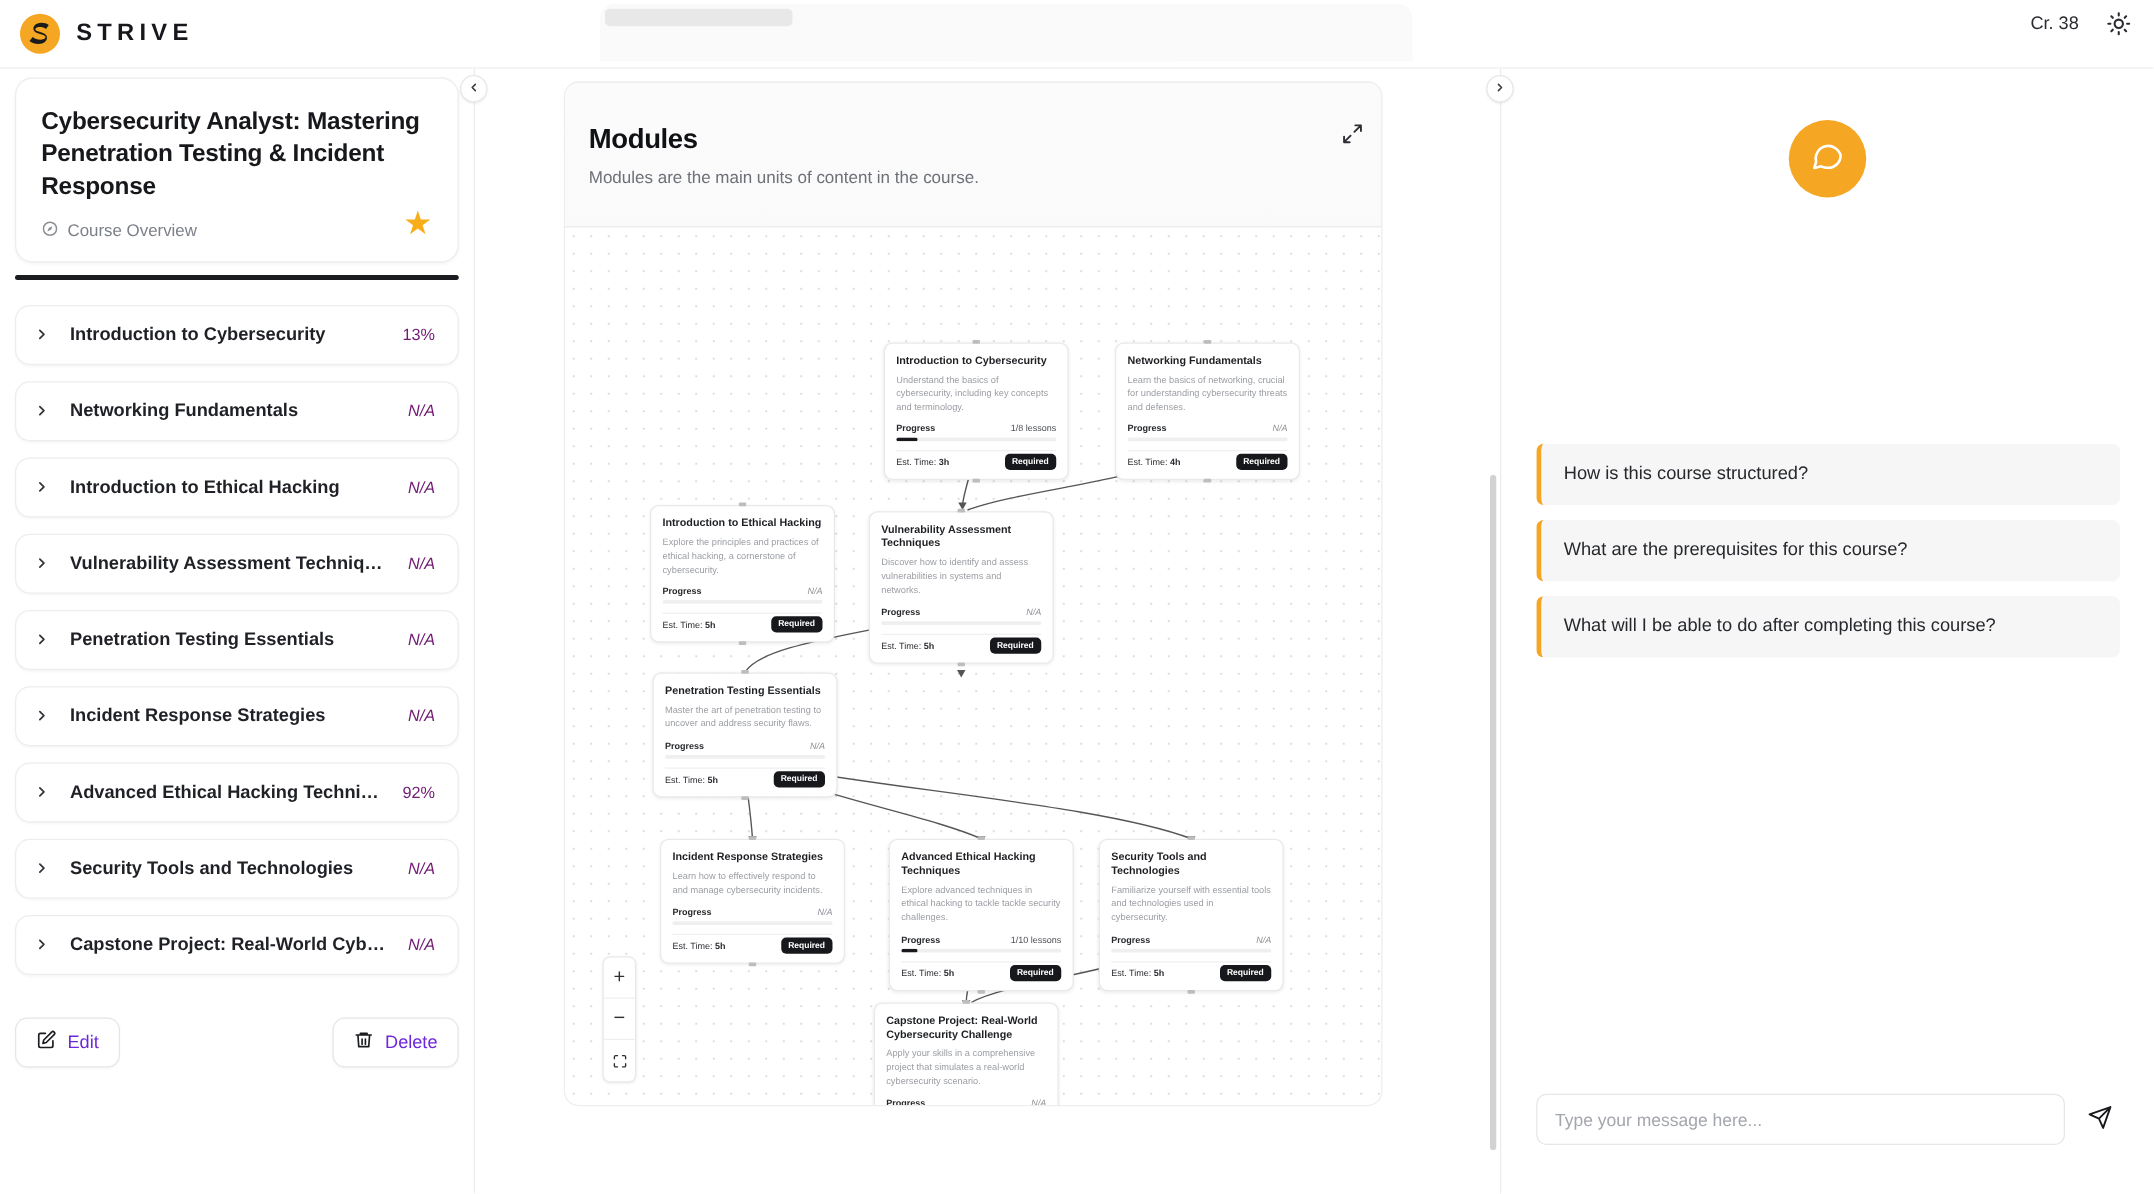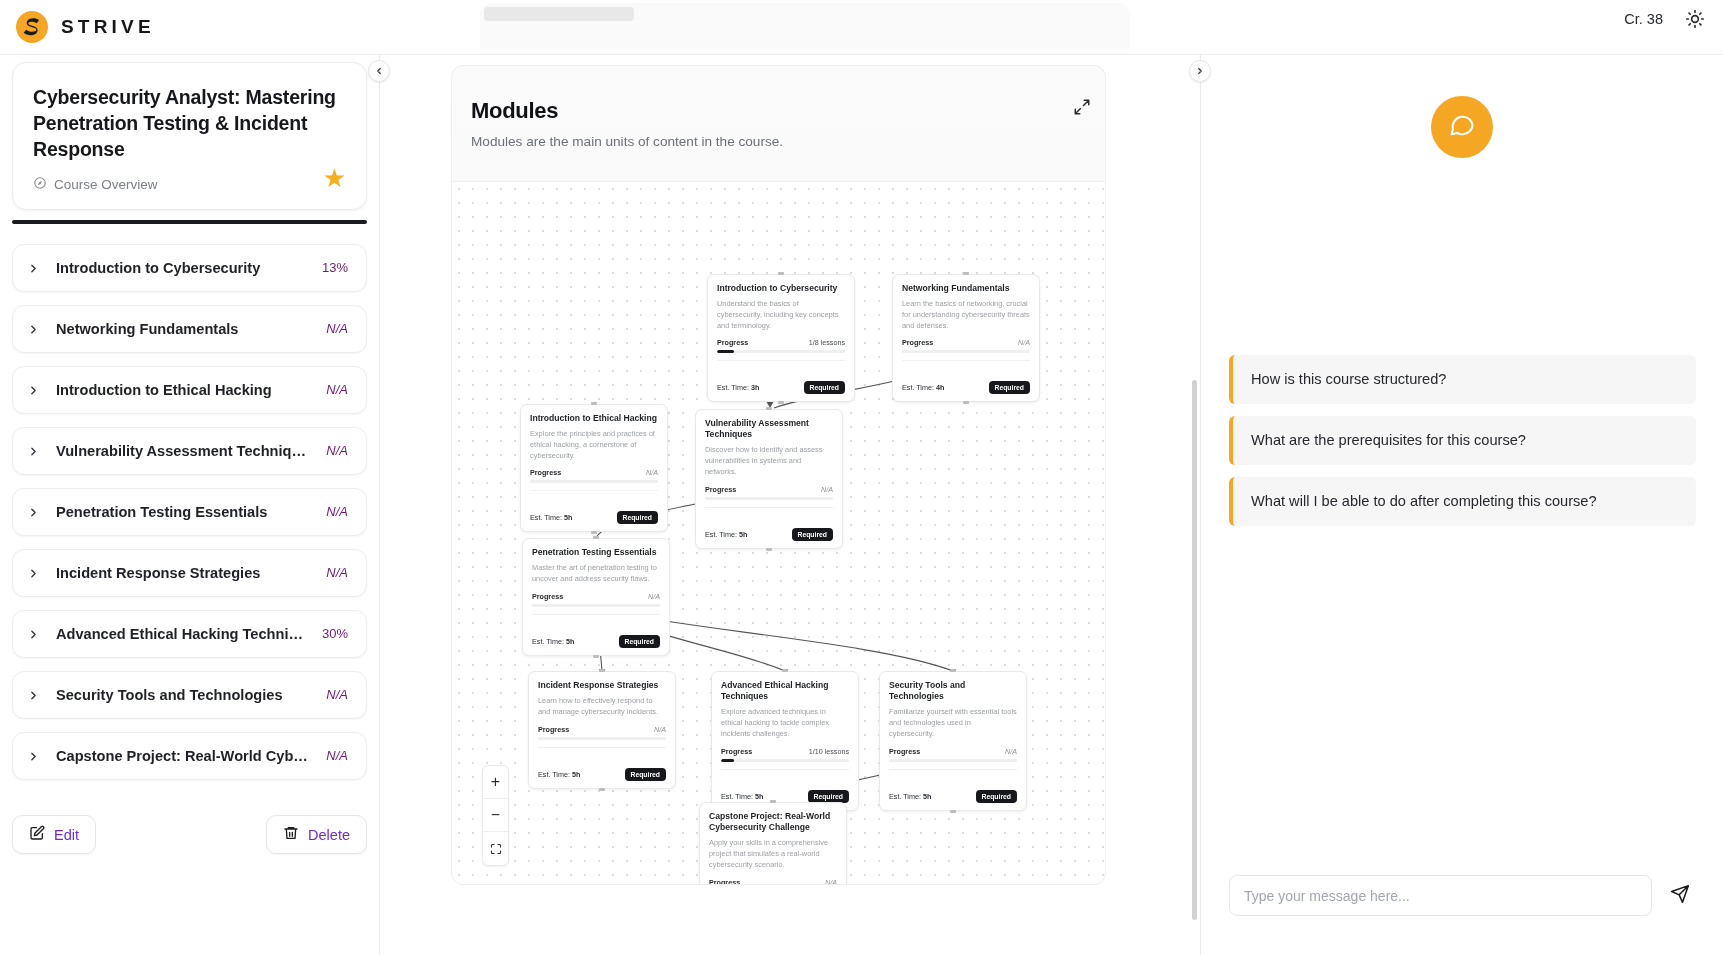--- a/index.html
+++ b/index.html
@@ -157,21 +157,21 @@
   .n-desc { margin-top: 5px; font-size: 7.4px; color: #9b9ea4; line-height: 1.45; }
   .n-prow {
     margin-top: 7px; display: flex; justify-content: space-between; align-items: baseline;
   }
   .n-plabel { font-size: 7.2px; font-weight: 700; color: #26282c; }
   .n-pval { font-size: 7.2px; color: #8e9197; font-style: italic; }
   .n-pval.num { font-style: normal; color: #4a4d53; }
   .n-bar { margin-top: 3px; height: 3px; background: #efefef; border-radius: 2px; overflow: hidden; }
   .n-bar > i { display: block; height: 3px; background: #18191c; border-radius: 2px; }
   .n-foot {
-    margin-top: 7px; padding-top: 20px; border-top: 1px solid #f0f0f0;
+    margin-top: 7px; padding-top: 2px; border-top: 1px solid #f0f0f0;
     display: flex; justify-content: space-between; align-items: center;
   }
   .n-time { font-size: 7.2px; color: #2a2c31; }
   .n-time b { font-weight: 700; }
   .n-req {
     font-size: 6.8px; color: #fff; background: #17181b;
     border-radius: 4px; padding: 3px 6px; font-weight: 600;
   }
   .zoomctl {
     position: absolute; left: 30px; bottom: 20px; width: 27px;
@@ -330,21 +330,21 @@
               <path d="M9 18l6-6-6-6"></path>
             </svg></span>
           <span class="module-name">Incident Response Strategies</span>
           <span class="module-pct">N/A</span>
         </div>
         <div class="module-row">
           <span class="chev"><svg width="13" height="13" viewBox="0 0 24 24" fill="none" stroke="#33353a" stroke-width="2.6" stroke-linecap="round" stroke-linejoin="round">
               <path d="M9 18l6-6-6-6"></path>
             </svg></span>
           <span class="module-name">Advanced Ethical Hacking Techniques</span>
-          <span class="module-pct num">30%</span>
+          <span class="module-pct num">92%</span>
         </div>
         <div class="module-row">
           <span class="chev"><svg width="13" height="13" viewBox="0 0 24 24" fill="none" stroke="#33353a" stroke-width="2.6" stroke-linecap="round" stroke-linejoin="round">
               <path d="M9 18l6-6-6-6"></path>
             </svg></span>
           <span class="module-name">Security Tools and Technologies</span>
           <span class="module-pct">N/A</span>
         </div>
         <div class="module-row">
           <span class="chev"><svg width="13" height="13" viewBox="0 0 24 24" fill="none" stroke="#33353a" stroke-width="2.6" stroke-linecap="round" stroke-linejoin="round">
@@ -508,21 +508,21 @@
               <div class="n-bar">
                 <i style="width:0%"></i>
               </div>
               <div class="n-foot">
                 <span class="n-time"><span>Est. Time:</span> <b>5h</b></span>
                 <span class="n-req">Required</span>
               </div>
             </div>
             <div class="node" style="left: 259px; top: 489px; width: 148px;">
               <div class="n-title">Advanced Ethical Hacking Techniques</div>
-              <div class="n-desc">Explore advanced techniques in ethical hacking to tackle complex incidents challenges.</div>
+              <div class="n-desc">Explore advanced techniques in ethical hacking to tackle tackle security challenges.</div>
               <div class="n-prow">
                 <span class="n-plabel">Progress</span>
                 <span class="n-pval num">1/10 lessons</span>
               </div>
               <div class="n-bar">
                 <i style="width:10%"></i>
               </div>
               <div class="n-foot">
                 <span class="n-time"><span>Est. Time:</span> <b>5h</b></span>
                 <span class="n-req">Required</span>

